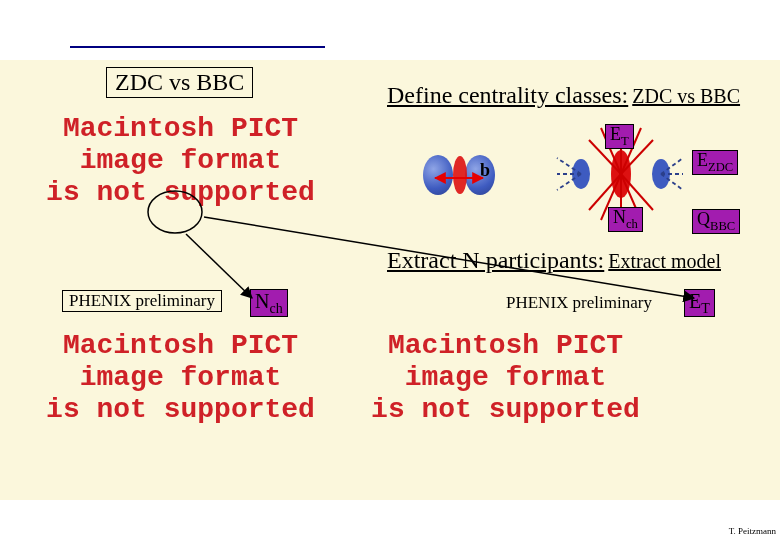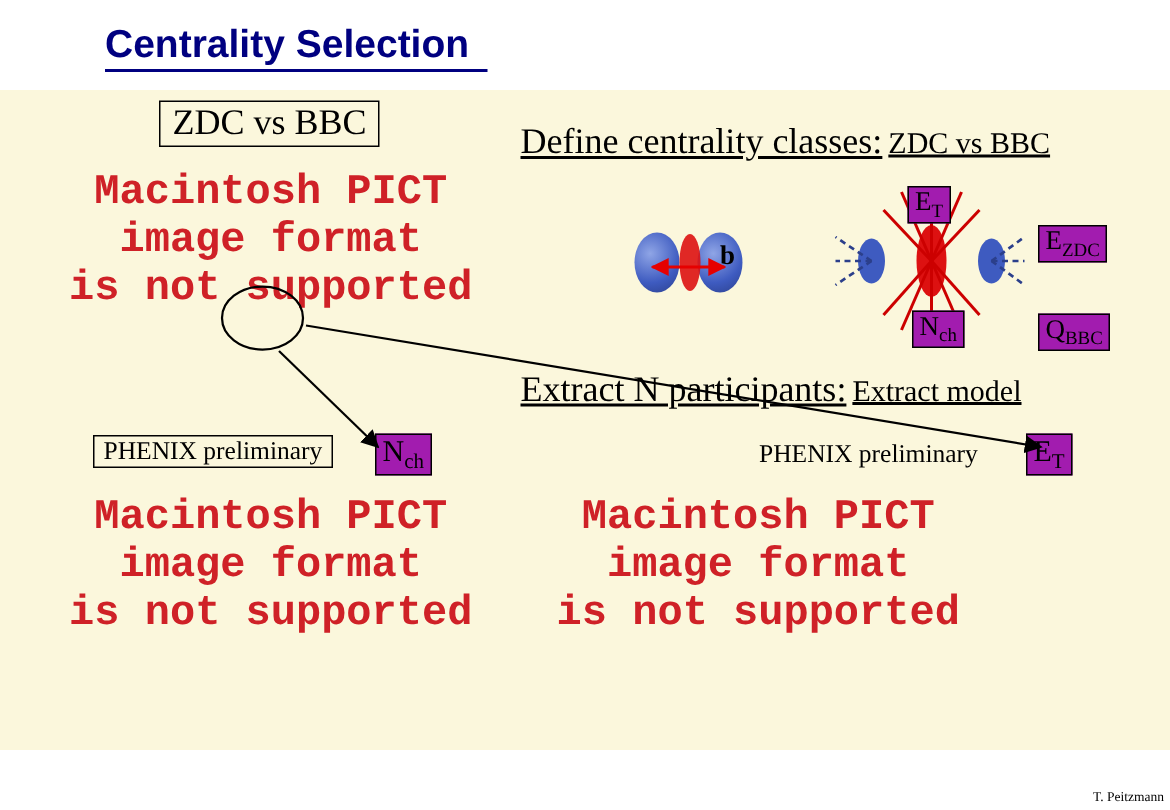--- a/index.html
+++ b/index.html
@@ -41,20 +41,21 @@
     font-size: 24px;
     color: #000;
     background: #fbf7dc;
     line-height: 1.2;
   }
 
   .define-line {
     font-size: 24px;
     color: #000;
     text-decoration: underline;
+    margin-left: 40px;
   }
   .define-suffix {
     font-size: 20px;
     text-decoration: underline;
   }
 
   .pict-text {
     font-family: Liberation Mono, monospace;
     font-weight: 700;
     font-size: 28px;
@@ -104,21 +105,20 @@
   .nucleusA { background: radial-gradient(circle at 35% 35%, #8fa5e6 0%, #3e5bc0 60%, #2b3f8b 100%); }
   .nucleusB { background: radial-gradient(circle at 35% 35%, #8fa5e6 0%, #3e5bc0 60%, #2b3f8b 100%); }
 
 </style>
 </head>
 <body>
 <div class="stage">
 
 <div class="abs panel" style="left:0; top:60px; width:780px; height:440px;"></div>
 
-<div class="abs title" style="left:70px; top:14px; width:290px;">Centrality Selection</div>
 <div class="abs title-underline" style="left:70px; top:46px; width:255px;"></div>
 
 <div class="abs sub-title-box" style="left:106px; top:67px;">ZDC vs BBC</div>
 
 <div class="abs" style="left:347px; top:82px;">
   <span class="define-line">Define centrality classes:</span>
   <span class="define-suffix"> ZDC vs BBC</span>
 </div>
 
 <div class="abs" style="left:347px; top:247px;">

